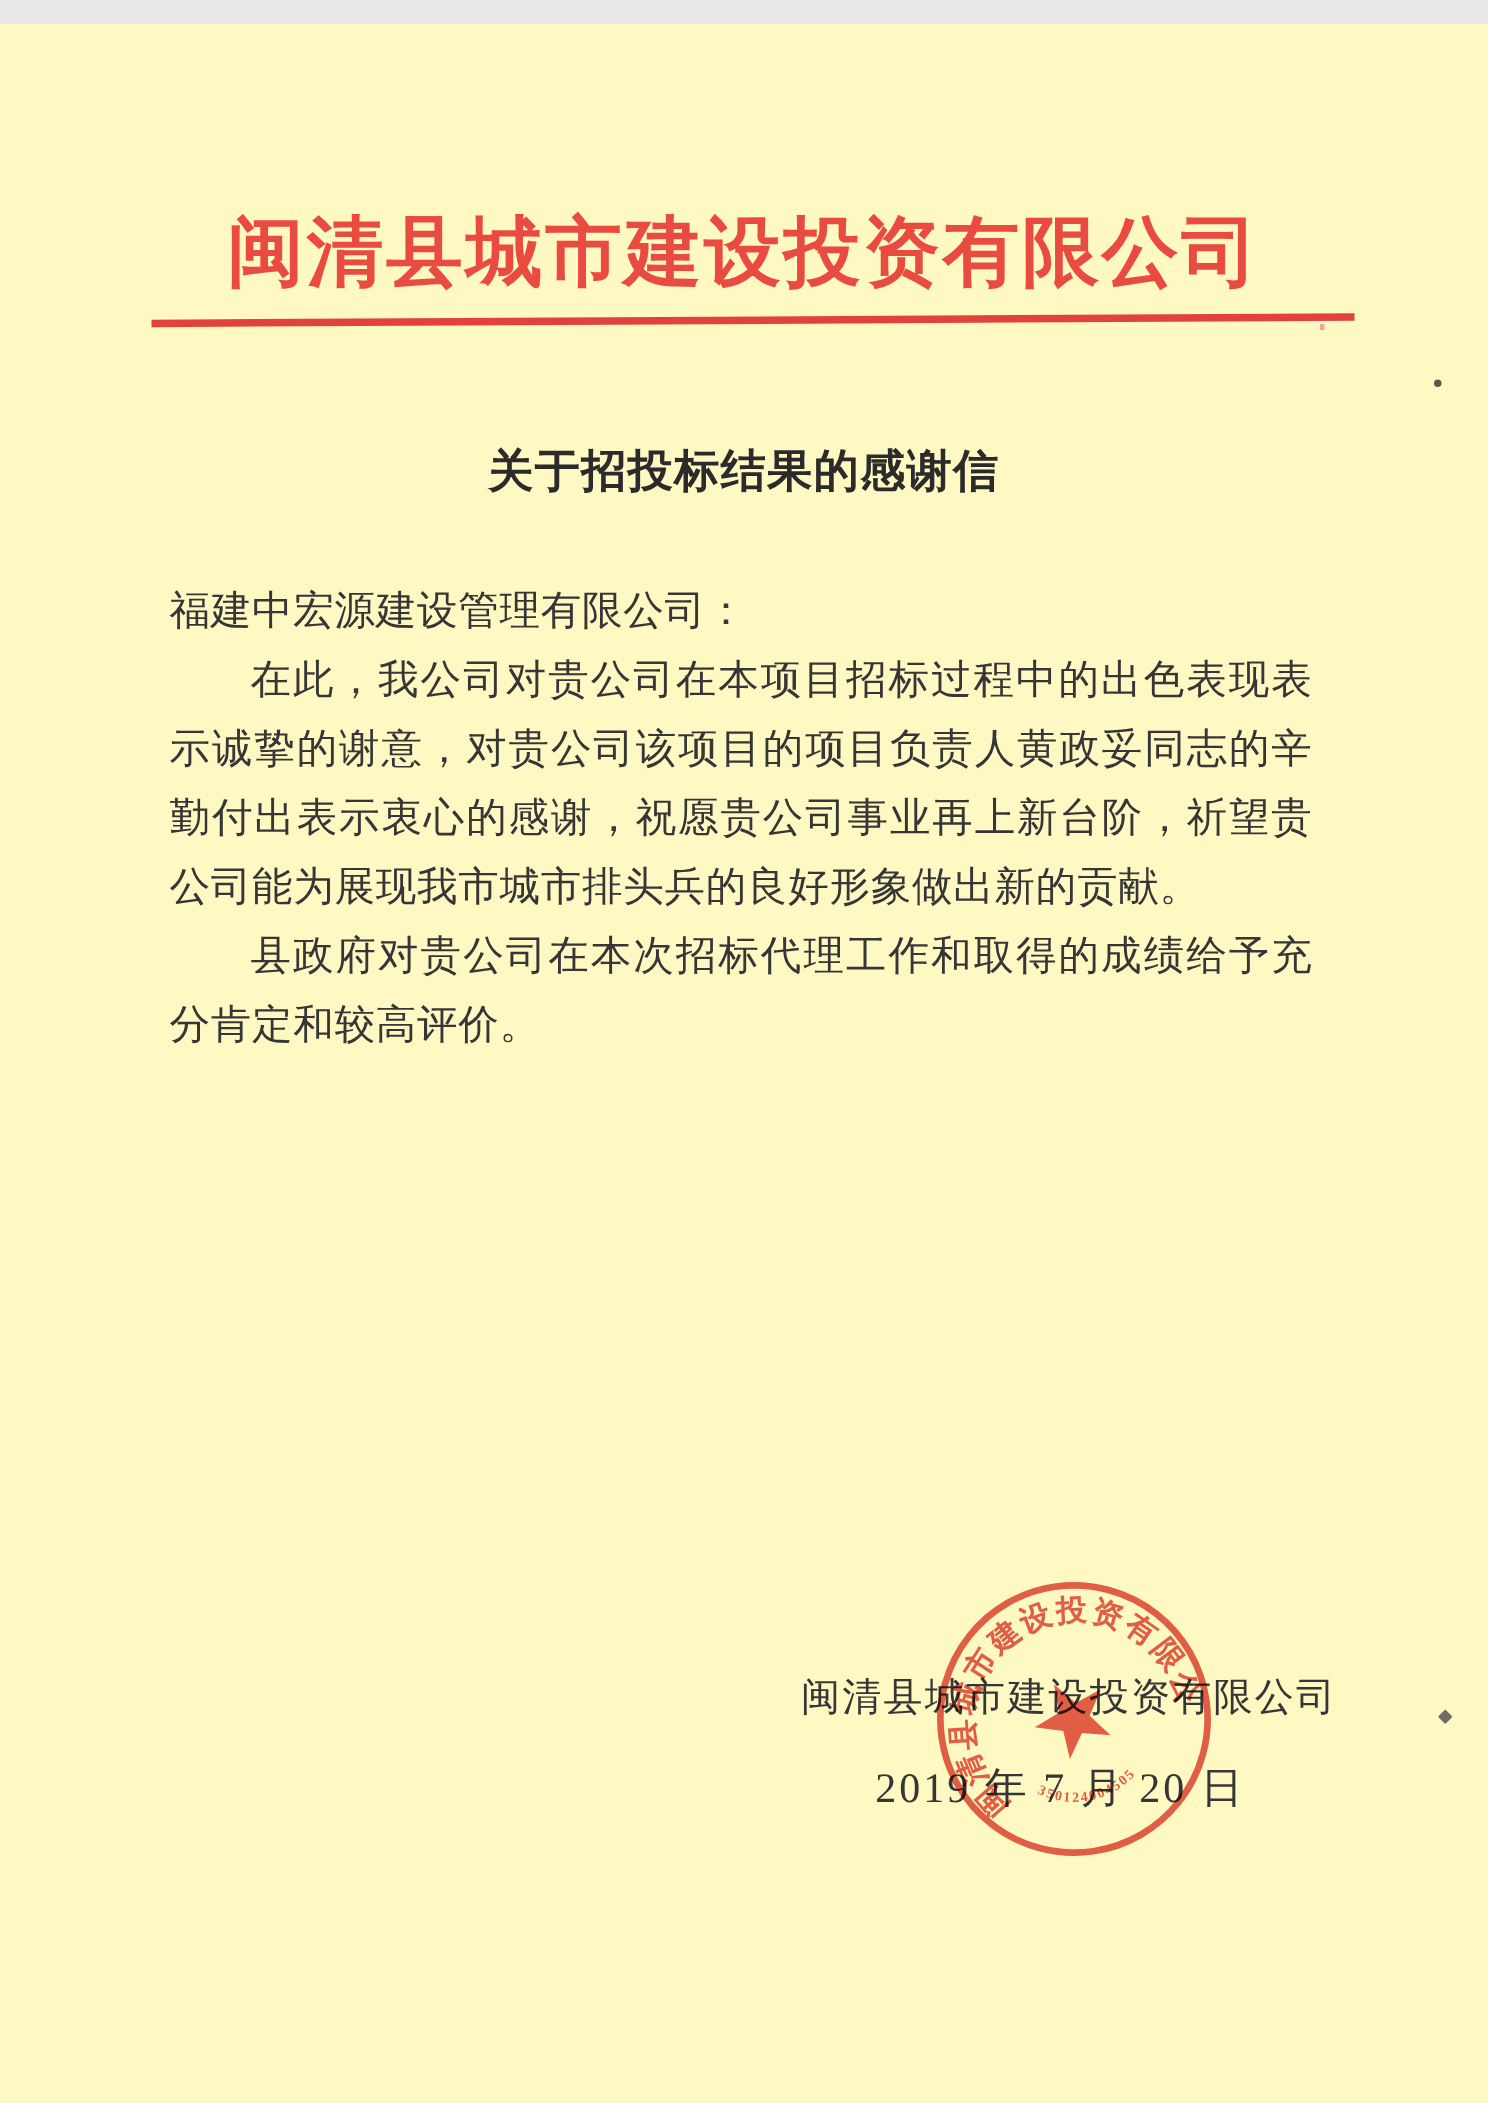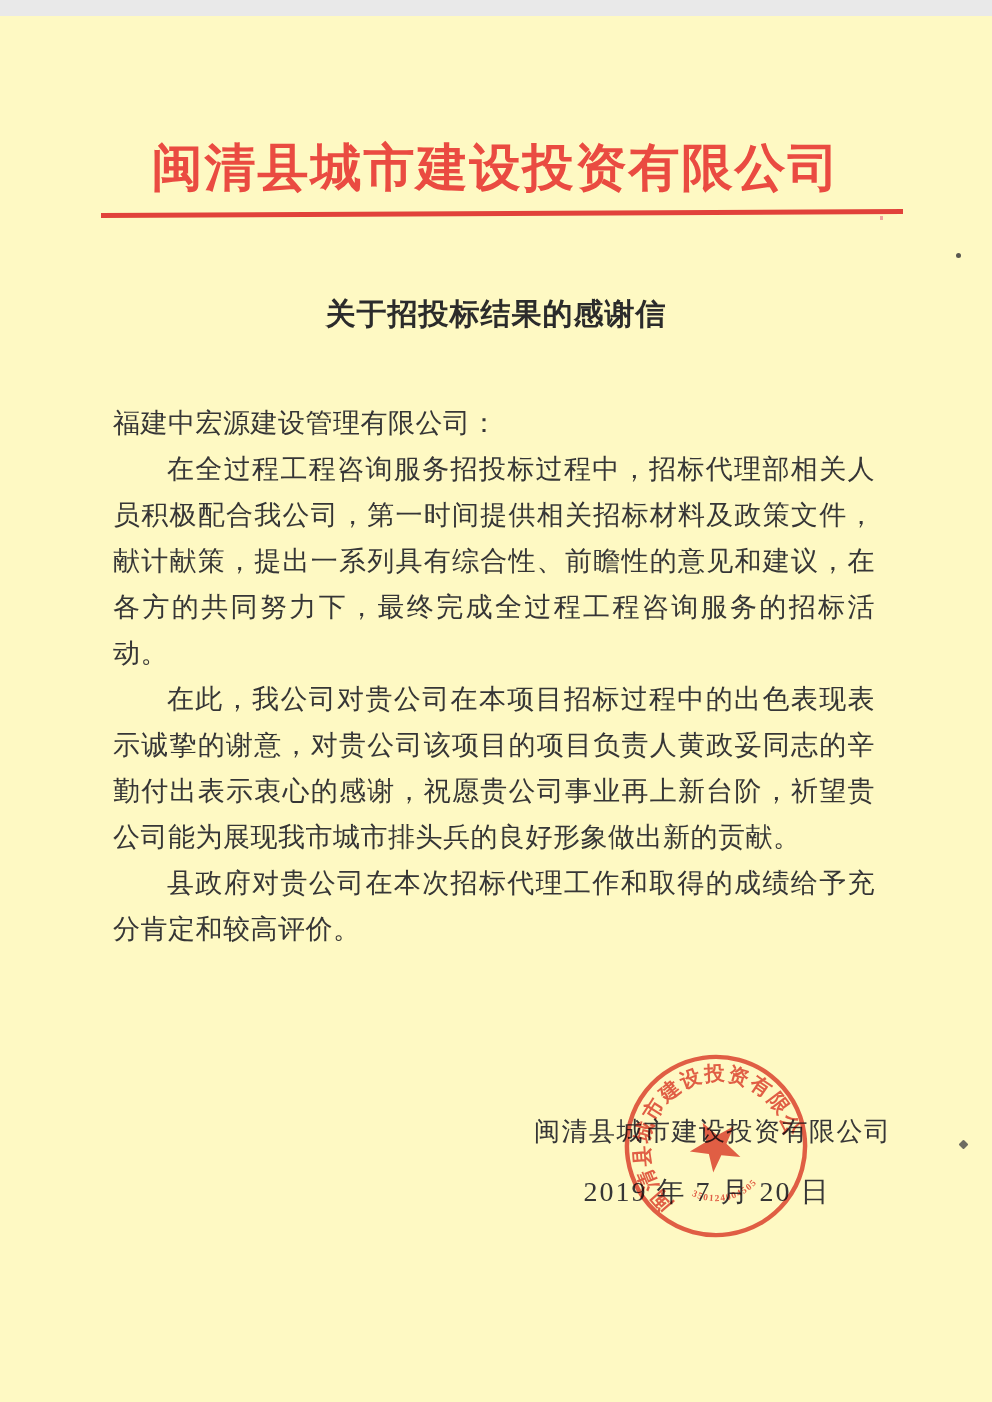--- a/index.html
+++ b/index.html
@@ -38,21 +38,21 @@
     margin: 0;
     text-align: center;
     font-family: "Liberation Sans", "DejaVu Sans", sans-serif;
     font-weight: 600;
     font-size: 30px;
     letter-spacing: 1px;
     color: #2b2b2b;
   }
   .letter-body {
     position: absolute;
-    top: 384px; left: 113px;
+    top: 368px; left: 113px;
     width: 762px;
     font-size: 27px;
     line-height: 46px;
     letter-spacing: 0.5px;
     text-align: justify;
     color: #363636;
   }
   .letter-body p { margin: 0; }
   .letter-body p.para { text-indent: 2em; }
   .signature-block {
@@ -109,21 +109,20 @@
 <div class="page">
 
   <h1 class="letterhead-company">闽清县城市建设投资有限公司</h1>
 
   <div class="letterhead-rule"></div>
 
   <h2 class="letter-title">关于招投标结果的感谢信</h2>
 
   <main class="letter-body">
     <p class="salutation">福建中宏源建设管理有限公司：</p>
-    <p class="para">在全过程工程咨询服务招投标过程中，招标代理部相关人员积极配合我公司，第一时间提供相关招标材料及政策文件，献计献策，提出一系列具有综合性、前瞻性的意见和建议，在各方的共同努力下，最终完成全过程工程咨询服务的招标活动。</p>
     <p class="para">在此，我公司对贵公司在本项目招标过程中的出色表现表示诚挚的谢意，对贵公司该项目的项目负责人黄政妥同志的辛勤付出表示衷心的感谢，祝愿贵公司事业再上新台阶，祈望贵公司能为展现我市城市排头兵的良好形象做出新的贡献。</p>
     <p class="para">县政府对贵公司在本次招标代理工作和取得的成绩给予充分肯定和较高评价。</p>
   </main>
 
   <div class="signature-block">
     <div class="signature-company">闽清县城市建设投资有限公司</div>
     <div class="signature-date">2019 年 7 月 20 日</div>
   </div>
 
   <svg class="stamp" viewBox="0 0 220 220">

